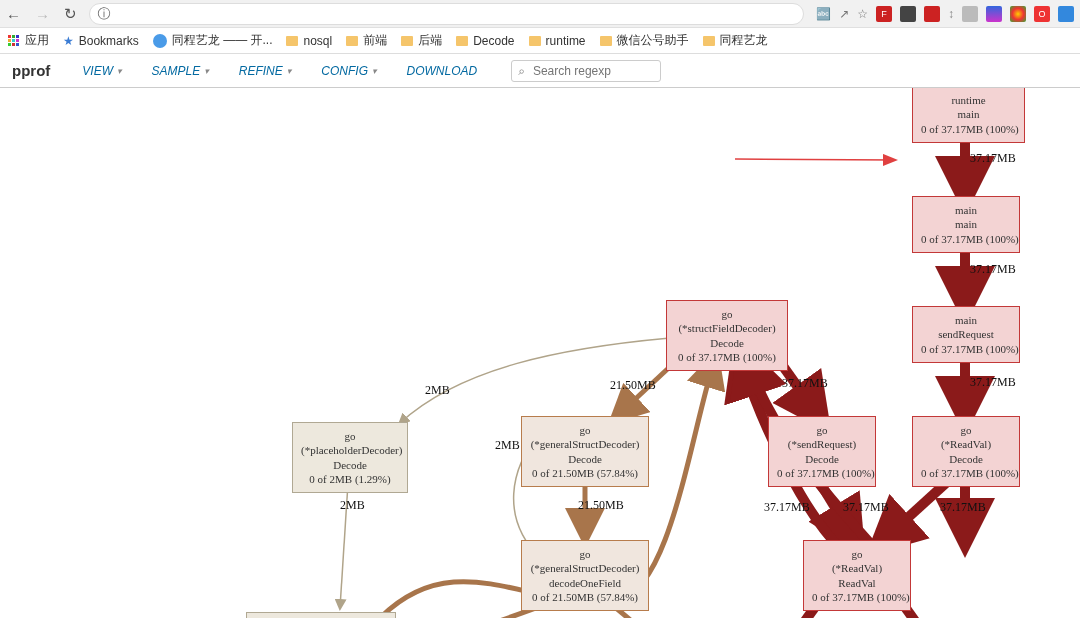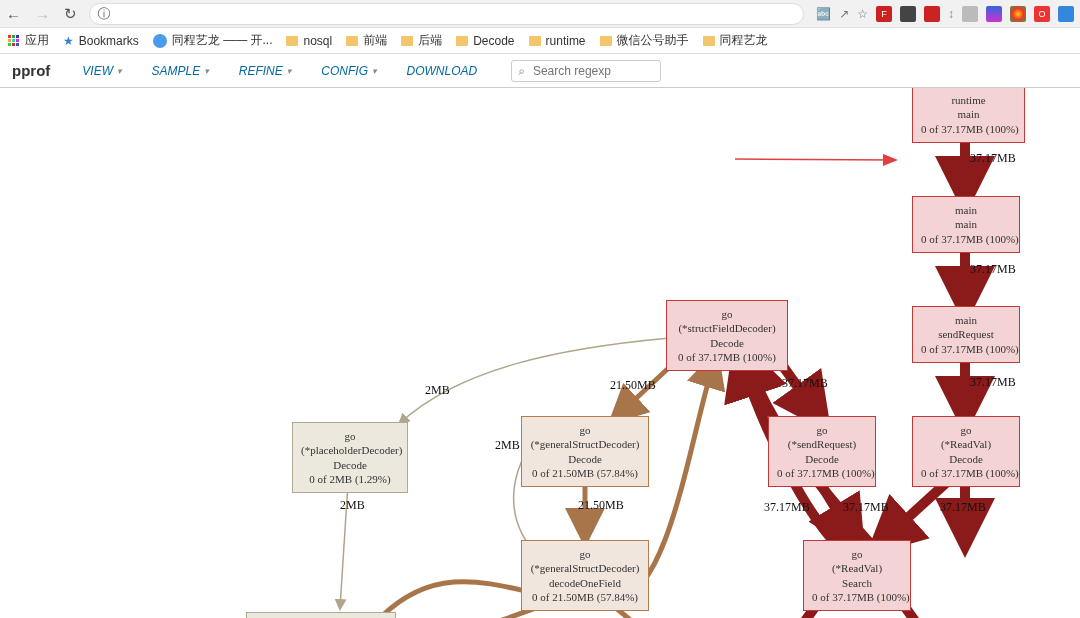--- a/index.html
+++ b/index.html
@@ -219,21 +219,21 @@
   </div>
   <div class="node n-red" style="left:768px;top:328px;width:108px">
     <span class="ln">go</span>
     <span class="ln">(*sendRequest)</span>
     <span class="ln">Decode</span>
     <span class="ln">0 of 37.17MB (100%)</span>
   </div>
   <div class="node n-red" style="left:803px;top:452px;width:108px">
     <span class="ln">go</span>
     <span class="ln">(*ReadVal)</span>
-    <span class="ln">Search</span>
+    <span class="ln">ReadVal</span>
     <span class="ln">0 of 37.17MB (100%)</span>
   </div>
   <div class="node n-red" style="left:666px;top:212px;width:122px">
     <span class="ln">go</span>
     <span class="ln">(*structFieldDecoder)</span>
     <span class="ln">Decode</span>
     <span class="ln">0 of 37.17MB (100%)</span>
   </div>
   <div class="node n-br" style="left:521px;top:328px;width:128px">
     <span class="ln">go</span>

